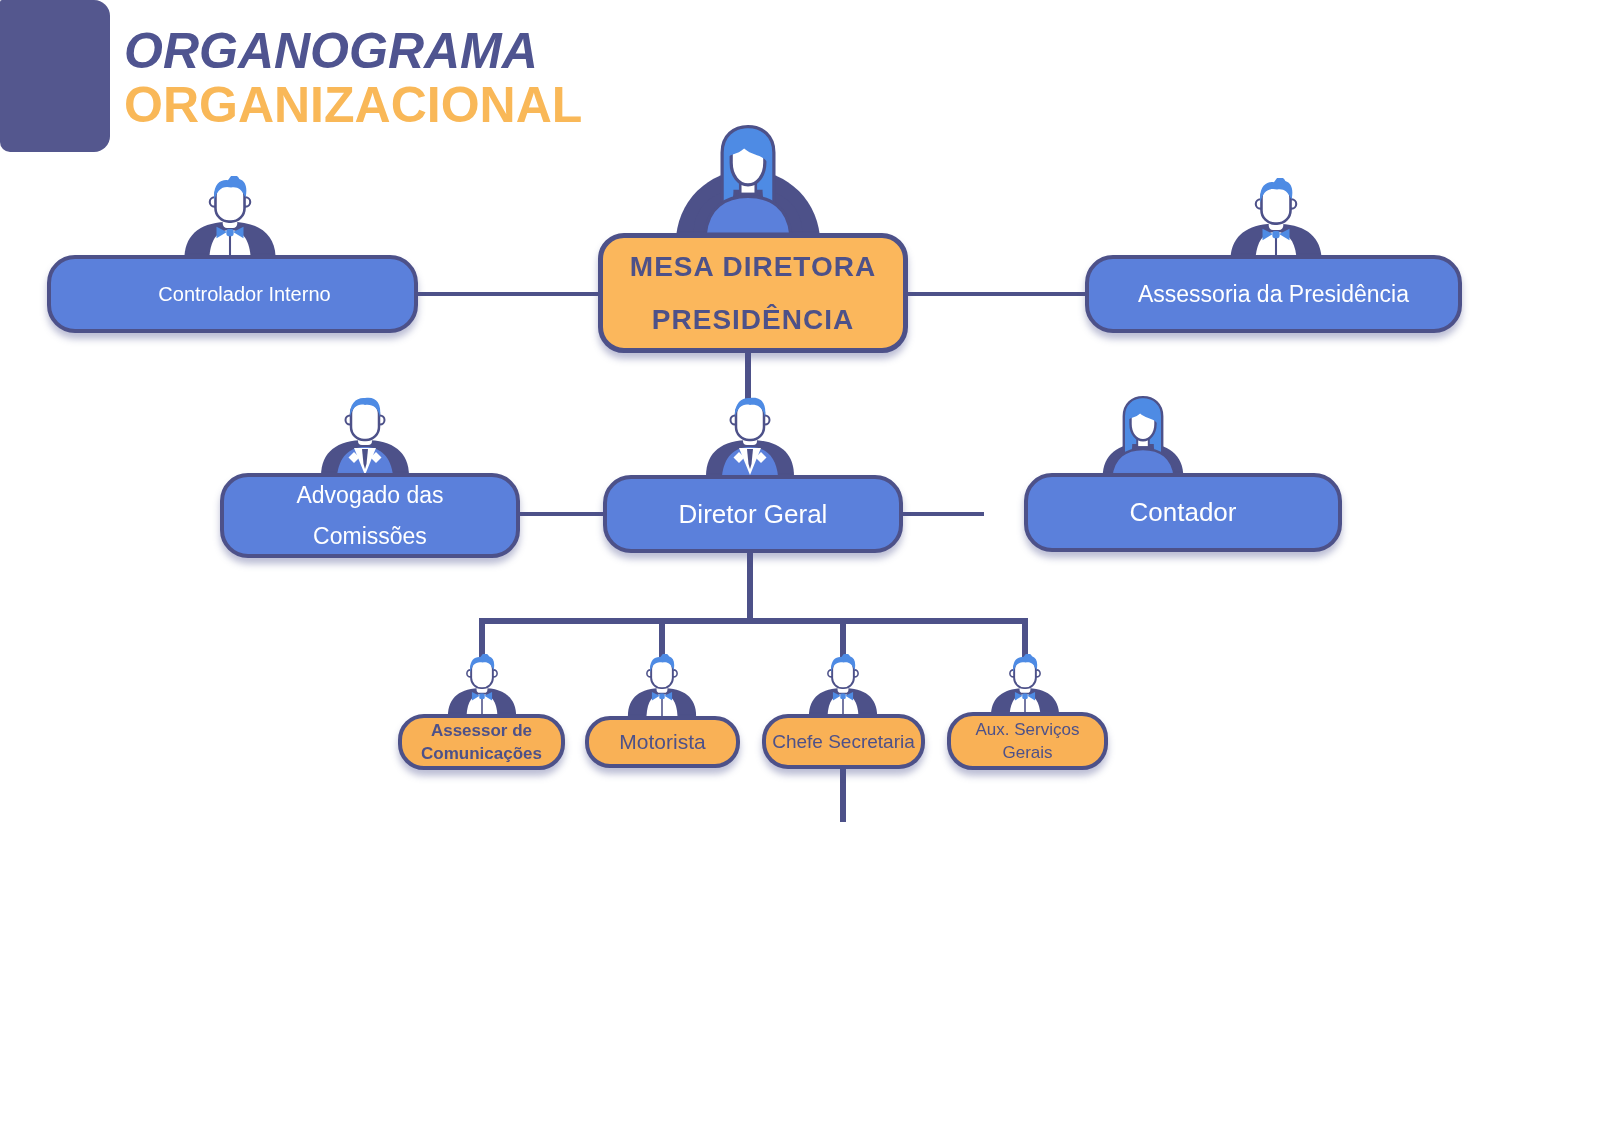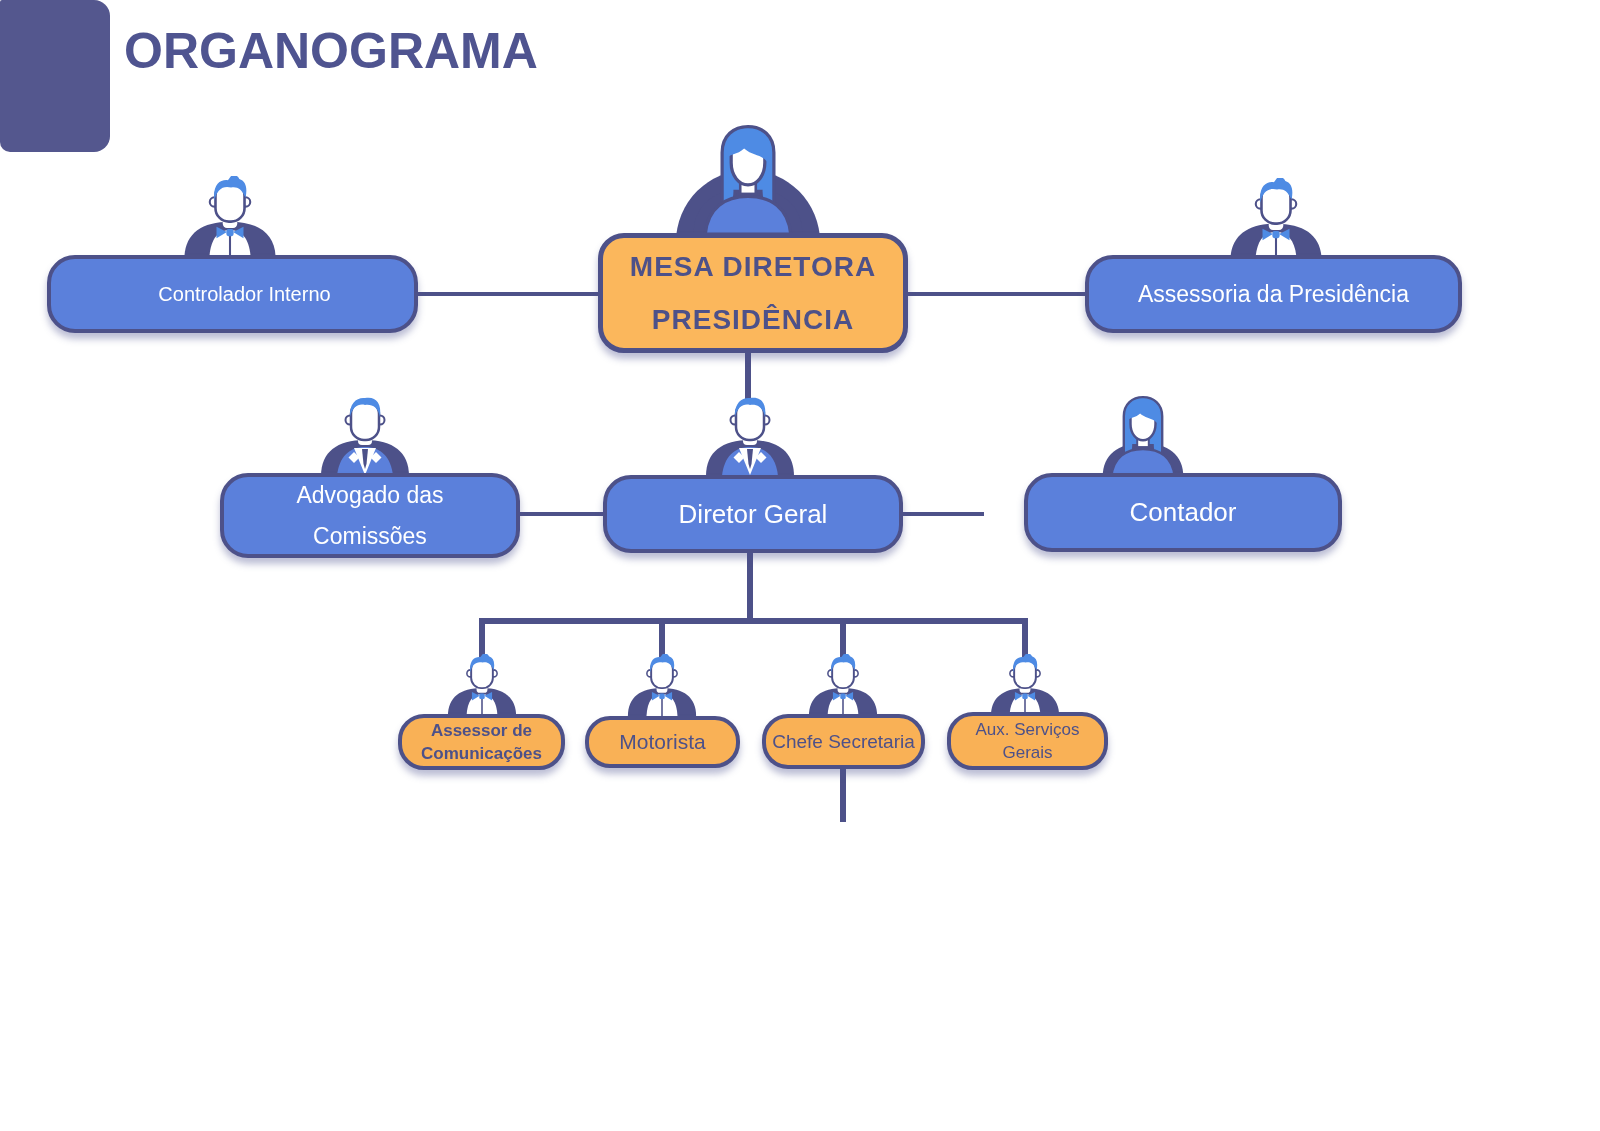--- a/index.html
+++ b/index.html
@@ -15,21 +15,21 @@
   }
   *{margin:0;padding:0;box-sizing:border-box;}
   html,body{background:#ffffff;}
   body{font-family:"Liberation Sans",sans-serif;}
   .stage{position:relative;width:1600px;height:1131px;background:#ffffff;overflow:hidden;}
 
   
   .corner-block{position:absolute;left:0;top:0;width:110px;height:152px;background:#54578e;
     border-radius:2px 16px 16px 10px;}
   .title{position:absolute;left:124px;top:24px;font-size:50px;font-weight:bold;line-height:54px;letter-spacing:0px;}
-  .title .t1{color:var(--title-purple);display:block;}
+  .title .t1{color:var(--title-purple);display:block;font-style:italic;}
   .title .t2{color:var(--title-orange);display:block;}
 
   
   .hline,.vline{position:absolute;background:var(--ink);}
 
   
   .node{position:absolute;border:4px solid var(--ink);border-radius:28px;
     display:flex;flex-direction:column;align-items:center;justify-content:center;
     text-align:center;box-shadow:0 6px 7px var(--shadow);z-index:3;}
   .node.blue{background:var(--blue);color:#ffffff;}
@@ -93,20 +93,21 @@
       <path d="M17,85 C19,65 32,56 50,56 C68,56 81,65 83,85 Z" fill="var(--blue)" stroke="var(--ink)" stroke-width="2.5"></path>
     </symbol>
   </defs>
 </svg>
 
 <div class="stage">
 
   <div class="corner-block"></div>
   <div class="title">
     <span class="t1">ORGANOGRAMA</span>
+    <span class="t2">ORGANIZACIONAL</span>
   </div>
 
   <div class="hline" style="left:416px;top:292px;width:184px;height:4px;"></div>
   <div class="hline" style="left:906px;top:292px;width:181px;height:4px;"></div>
   <div class="vline" style="left:745px;top:350px;width:6px;height:54px;"></div>
   <div class="hline" style="left:516px;top:512px;width:94px;height:4px;"></div>
   <div class="hline" style="left:901px;top:512px;width:83px;height:4px;"></div>
   <div class="vline" style="left:747px;top:551px;width:6px;height:73px;"></div>
   <div class="hline" style="left:479px;top:618px;width:549px;height:6px;"></div>
   <div class="vline" style="left:479px;top:618px;width:6px;height:44px;"></div>

